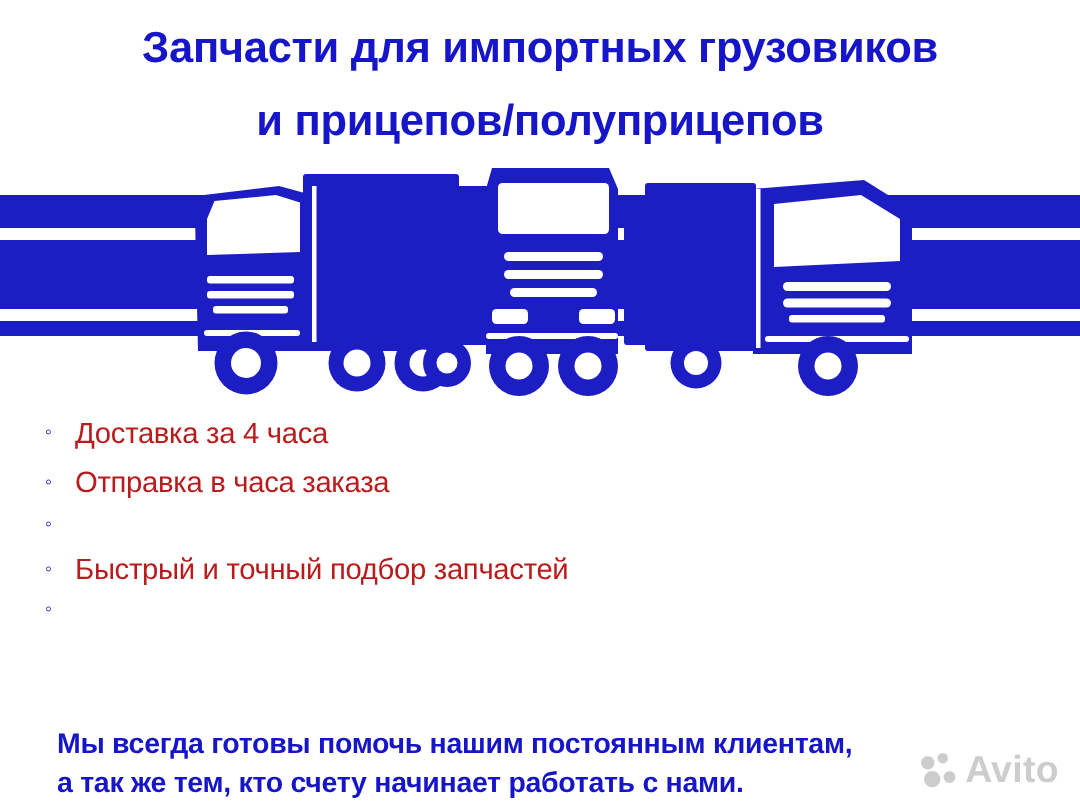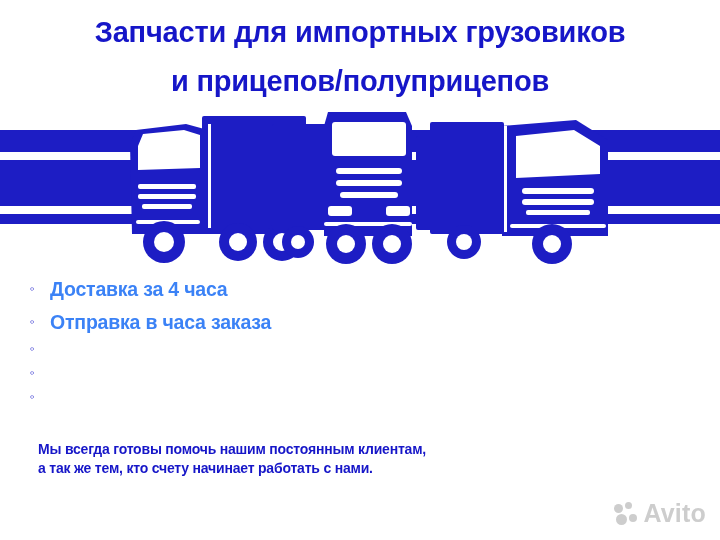--- a/index.html
+++ b/index.html
@@ -93,36 +93,36 @@
     color: #1616c8;
     font-size: 13px;
     line-height: 1;
     width: 20px;
     flex: 0 0 20px;
     text-align: left;
     position: relative;
     top: -3px;
   }
   .bullet-text {
-    color: #3b82f6;
-    font-weight: bold;
+    color: #b91c1c;
+    font-weight: normal;
     font-size: 19.5px;
     line-height: 1.15;
     letter-spacing: -0.2px;
   }
 
   
   .footer {
     position: absolute;
-    top: 440px;
+    top: 484px;
     left: 38px;
     width: 650px;
     color: #1616c8;
     font-weight: bold;
-    font-size: 14px;
+    font-size: 19px;
     line-height: 1.35;
     letter-spacing: -0.2px;
   }
   .footer .fline {
     display: block;
   }
 
   
   .watermark {
     position: absolute;
@@ -277,20 +277,21 @@
     </div>
     <div class="bullet-row">
       <span class="bullet-mark">◦</span>
       <span class="bullet-text">Отправка в часа заказа</span>
     </div>
     <div class="bullet-row">
       <span class="bullet-mark">◦</span>
     </div>
     <div class="bullet-row">
       <span class="bullet-mark">◦</span>
+      <span class="bullet-text">Быстрый и точный подбор запчастей</span>
     </div>
     <div class="bullet-row">
       <span class="bullet-mark">◦</span>
     </div>
   </div>
 
   <div class="footer">
     <span class="fline">Мы всегда готовы помочь нашим постоянным клиентам,</span>
     <span class="fline">а так же тем, кто счету начинает работать с нами.</span>
   </div>

